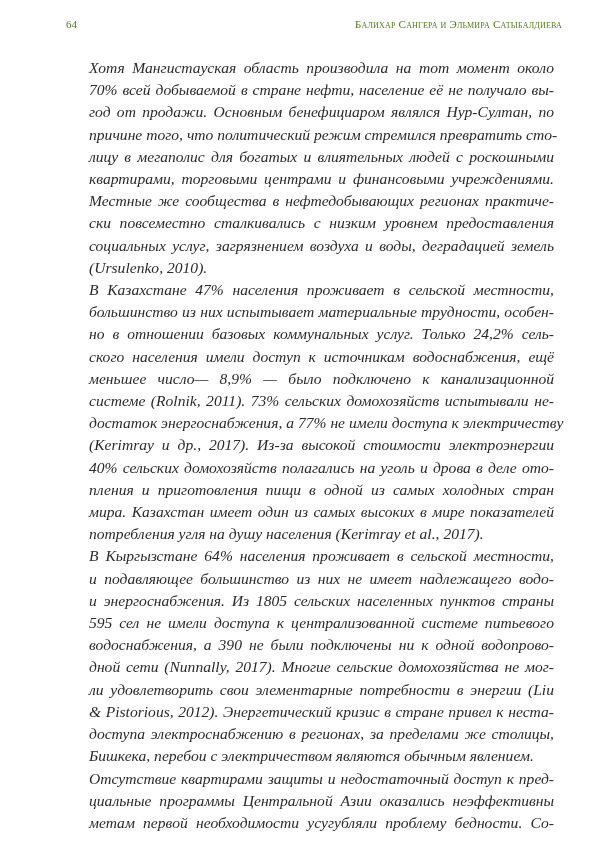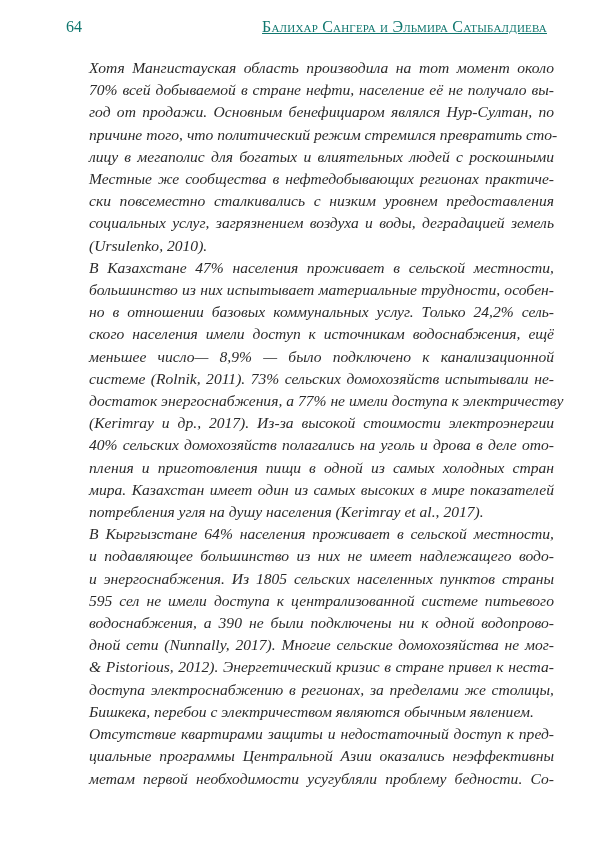--- a/index.html
+++ b/index.html
@@ -12,37 +12,36 @@
       height: 852px;
       position: relative;
       overflow: hidden;
       color: #2a2a2a;
       font-family: "Liberation Serif", "DejaVu Serif", serif;
     }
     .running-head {
       position: absolute;
       top: 18px;
       left: 66px;
-      right: 53px;
+      right: 38px;
       height: 20px;
-      font-size: 16px;
-      color: #0f766e;
+      font-size: 11px;
+      color: #4d7c0f;
     }
     .page-number {
       position: absolute;
       left: 0;
       top: 0;
     }
     .header-title {
       position: absolute;
       right: 0;
       top: 0;
       font-variant: small-caps;
       letter-spacing: 0.2px;
-      text-decoration: underline;
     }
     .body-text {
       position: absolute;
       top: 57px;
       left: 67px;
       width: 487px;
       font-size: 15.6px;
       line-height: 22.2px;
       text-align: justify;
       hyphens: manual;
@@ -70,20 +69,21 @@
   <span class="header-title">Балихар Сангера и Эльмира Сатыбалдиева</span>
 </div>
 
 <div class="body-text">
   <p class="para">
     <span class="line">Хотя Мангистауская область производила на тот момент около</span>
     <span class="line">70% всей добываемой в стране нефти, население её не получало вы-</span>
     <span class="line">год от продажи. Основным бенефициаром являлся Нур-Султан, по</span>
     <span class="line">причине того, что политический режим стремился превратить сто-</span>
     <span class="line">лицу в мегаполис для богатых и влиятельных людей с роскошными</span>
+    <span class="line">квартирами, торговыми центрами и финансовыми учреждениями.</span>
     <span class="line">Местные же сообщества в нефтедобывающих регионах практиче-</span>
     <span class="line">ски повсеместно сталкивались с низким уровнем предоставления</span>
     <span class="line">социальных услуг, загрязнением воздуха и воды, деградацией земель</span>
     <span class="line last">(Ursulenko, 2010).</span>
   </p>
   <p class="para">
     <span class="line">В Казахстане 47% населения проживает в сельской местности,</span>
     <span class="line">большинство из них испытывает материальные трудности, особен-</span>
     <span class="line">но в отношении базовых коммунальных услуг. Только 24,2% сель-</span>
     <span class="line">ского населения имели доступ к источникам водоснабжения, ещё</span>
@@ -96,20 +96,21 @@
     <span class="line">мира. Казахстан имеет один из самых высоких в мире показателей</span>
     <span class="line last">потребления угля на душу населения (Kerimray et al., 2017).</span>
   </p>
   <p class="para">
     <span class="line">В Кыргызстане 64% населения проживает в сельской местности,</span>
     <span class="line">и подавляющее большинство из них не имеет надлежащего водо-</span>
     <span class="line">и энергоснабжения. Из 1805 сельских населенных пунктов страны</span>
     <span class="line">595 сел не имели доступа к централизованной системе питьевого</span>
     <span class="line">водоснабжения, а 390 не были подключены ни к одной водопрово-</span>
     <span class="line">дной сети (Nunnally, 2017). Многие сельские домохозяйства не мог-</span>
+    <span class="line">ли удовлетворить свои элементарные потребности в энергии (Liu</span>
     <span class="line">&amp; Pistorious, 2012). Энергетический кризис в стране привел к неста-</span>
     <span class="line">доступа электроснабжению в регионах, за пределами же столицы,</span>
     <span class="line last">Бишкека, перебои с электричеством являются обычным явлением.</span>
   </p>
   <p class="para">
     <span class="line">Отсутствие квартирами защиты и недостаточный доступ к пред-</span>
     <span class="line">циальные программы Центральной Азии оказались неэффективны</span>
     <span class="line">метам первой необходимости усугубляли проблему бедности. Со-</span>
   </p>
 </div>

